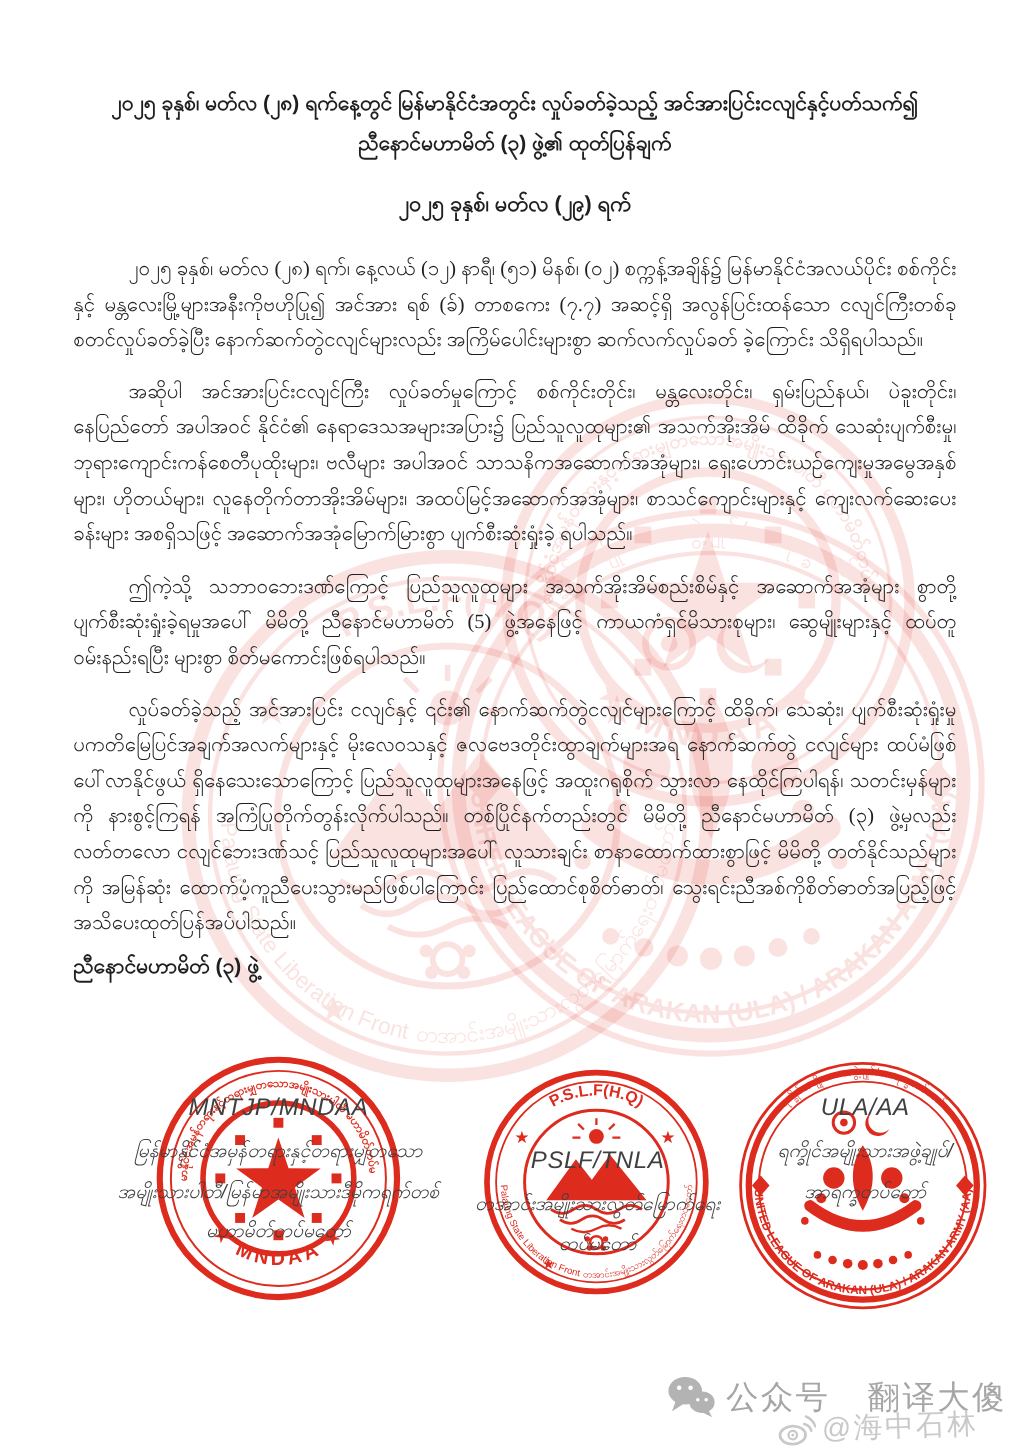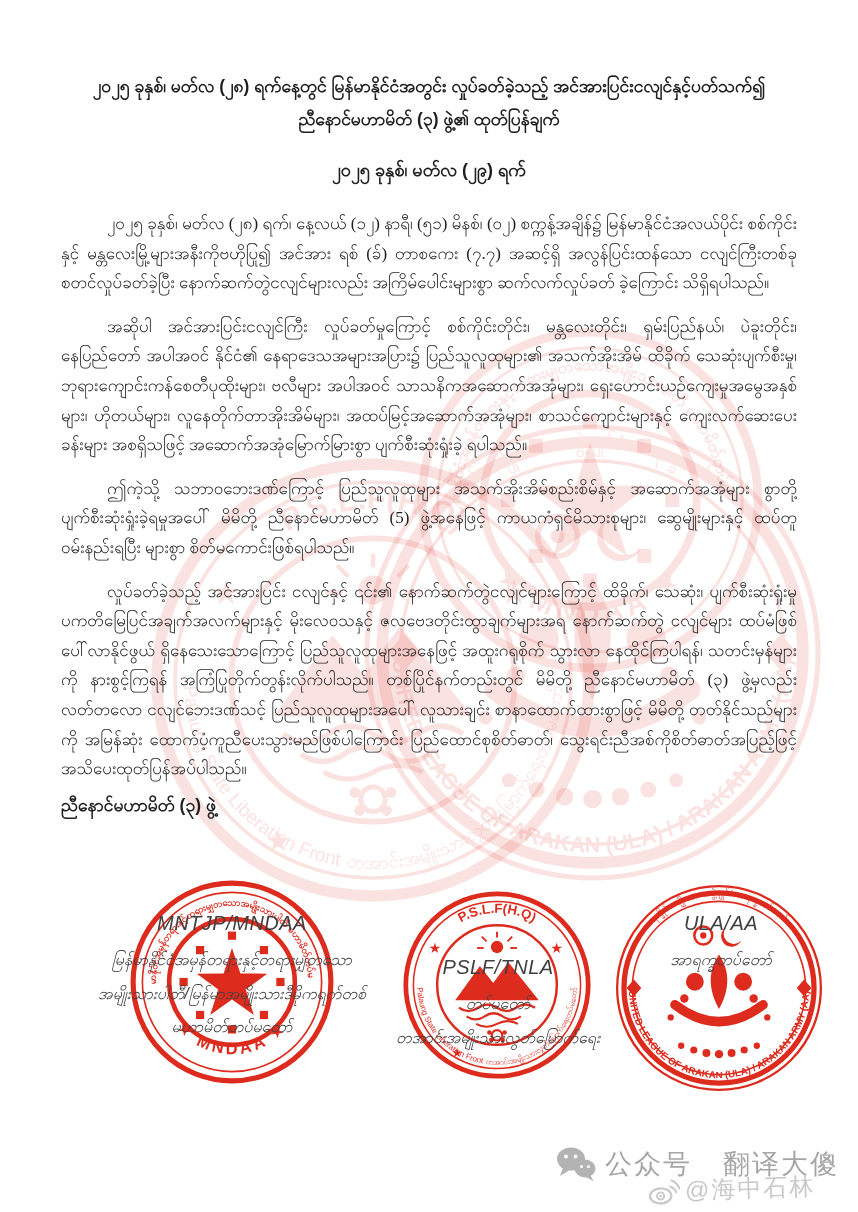--- a/index.html
+++ b/index.html
@@ -209,25 +209,26 @@
   </div>
 
   <div class="seal-label lbl-mndaa">
     <div class="l0">MNTJP/MNDAA</div>
     <div class="ln">မြန်မာနိုင်ငံအမှန်တရားနှင့်တရားမျှတသော</div>
     <div class="ln">အမျိုးသားပါတီ/မြန်မာအမျိုးသားဒီမိုကရက်တစ်</div>
     <div class="ln">မဟာမိတ်တပ်မတော်</div>
   </div>
   <div class="seal-label lbl-pslf">
     <div class="l0">PSLF/TNLA</div>
+    <div class="ln">တအာင်းအမျိုးသားလွတ်မြောက်ရေး</div>
     <div class="ln">တပ်မတော်</div>
-    <div class="ln">တအာင်းအမျိုးသားလွတ်မြောက်ရေး</div>
   </div>
   <div class="seal-label lbl-ula">
     <div class="l0">ULA/AA</div>
+    <div class="ln">ရက္ခိုင်အမျိုးသားအဖွဲ့ချုပ်/</div>
     <div class="ln">အာရက္ခတပ်တော်</div>
   </div>
 
   <div class="footer">
     <div class="f-line1">
       <svg width="40" height="36" viewBox="0 0 40 36">
         <ellipse cx="15" cy="13" rx="14" ry="11.5" fill="#b3b3b3"></ellipse>
         <path d="M7,22 L4,30 L13,24.5 Z" fill="#b3b3b3"></path>
         <circle cx="10" cy="10.5" r="1.9" fill="#ffffff"></circle>
         <circle cx="19.5" cy="10.5" r="1.9" fill="#ffffff"></circle>

